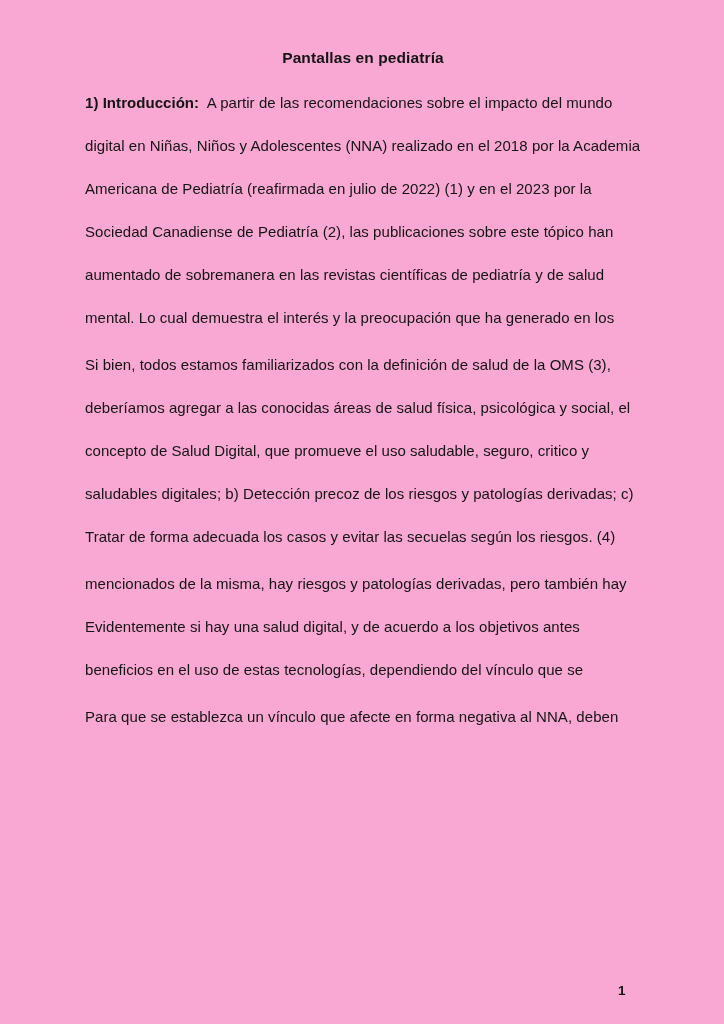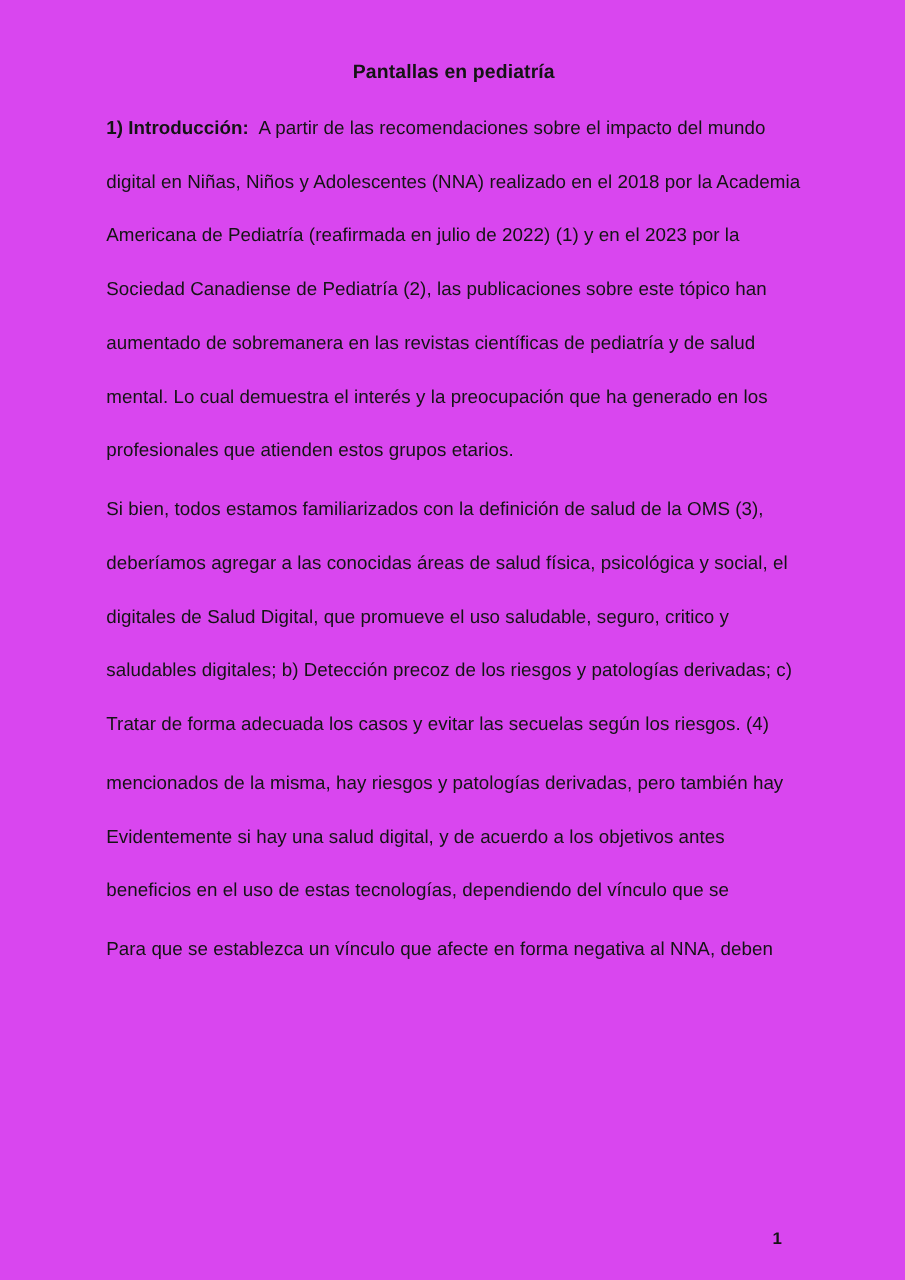--- a/index.html
+++ b/index.html
@@ -2,21 +2,21 @@
 <html lang="es"><head>
 <meta charset="utf-8">
 <title>Pantallas en pediatría</title>
 <style>
   * { margin: 0; padding: 0; box-sizing: border-box; }
   html, body { background: #ffffff; }
   .page {
     position: relative;
     width: 724px;
     height: 1024px;
-    background: #d946ef;
+    background: #f9a8d4;
     font-family: "Liberation Sans", sans-serif;
     color: #141414;
     overflow: hidden;
   }
   .content {
     position: absolute;
     left: 85px;
     top: 36px;
     width: 556px;
   }
@@ -55,27 +55,26 @@
 
     <div class="doc-title">Pantallas en pediatría</div>
 
     <div class="para">
       <div class="line"><span class="bold">1) Introducción:</span><span>  A partir de las recomendaciones sobre el impacto del mundo</span></div>
       <div class="line">digital en Niñas, Niños y Adolescentes (NNA) realizado en el 2018 por la Academia</div>
       <div class="line">Americana de Pediatría (reafirmada en julio de 2022) (1) y en el 2023 por la</div>
       <div class="line">Sociedad Canadiense de Pediatría (2), las publicaciones sobre este tópico han</div>
       <div class="line">aumentado de sobremanera en las revistas científicas de pediatría y de salud</div>
       <div class="line">mental. Lo cual demuestra el interés y la preocupación que ha generado en los</div>
-      <div class="line">profesionales que atienden estos grupos etarios.</div>
     </div>
 
     <div class="para">
       <div class="line">Si bien, todos estamos familiarizados con la definición de salud de la OMS (3),</div>
       <div class="line">deberíamos agregar a las conocidas áreas de salud física, psicológica y social, el</div>
-      <div class="line">digitales de Salud Digital, que promueve el uso saludable, seguro, critico y</div>
+      <div class="line">concepto de Salud Digital, que promueve el uso saludable, seguro, critico y</div>
       <div class="line">saludables digitales; b) Detección precoz de los riesgos y patologías derivadas; c)</div>
       <div class="line">Tratar de forma adecuada los casos y evitar las secuelas según los riesgos. (4)</div>
     </div>
 
     <div class="para">
       <div class="line">mencionados de la misma, hay riesgos y patologías derivadas, pero también hay</div>
       <div class="line">Evidentemente si hay una salud digital, y de acuerdo a los objetivos antes</div>
       <div class="line">beneficios en el uso de estas tecnologías, dependiendo del vínculo que se</div>
     </div>
 

